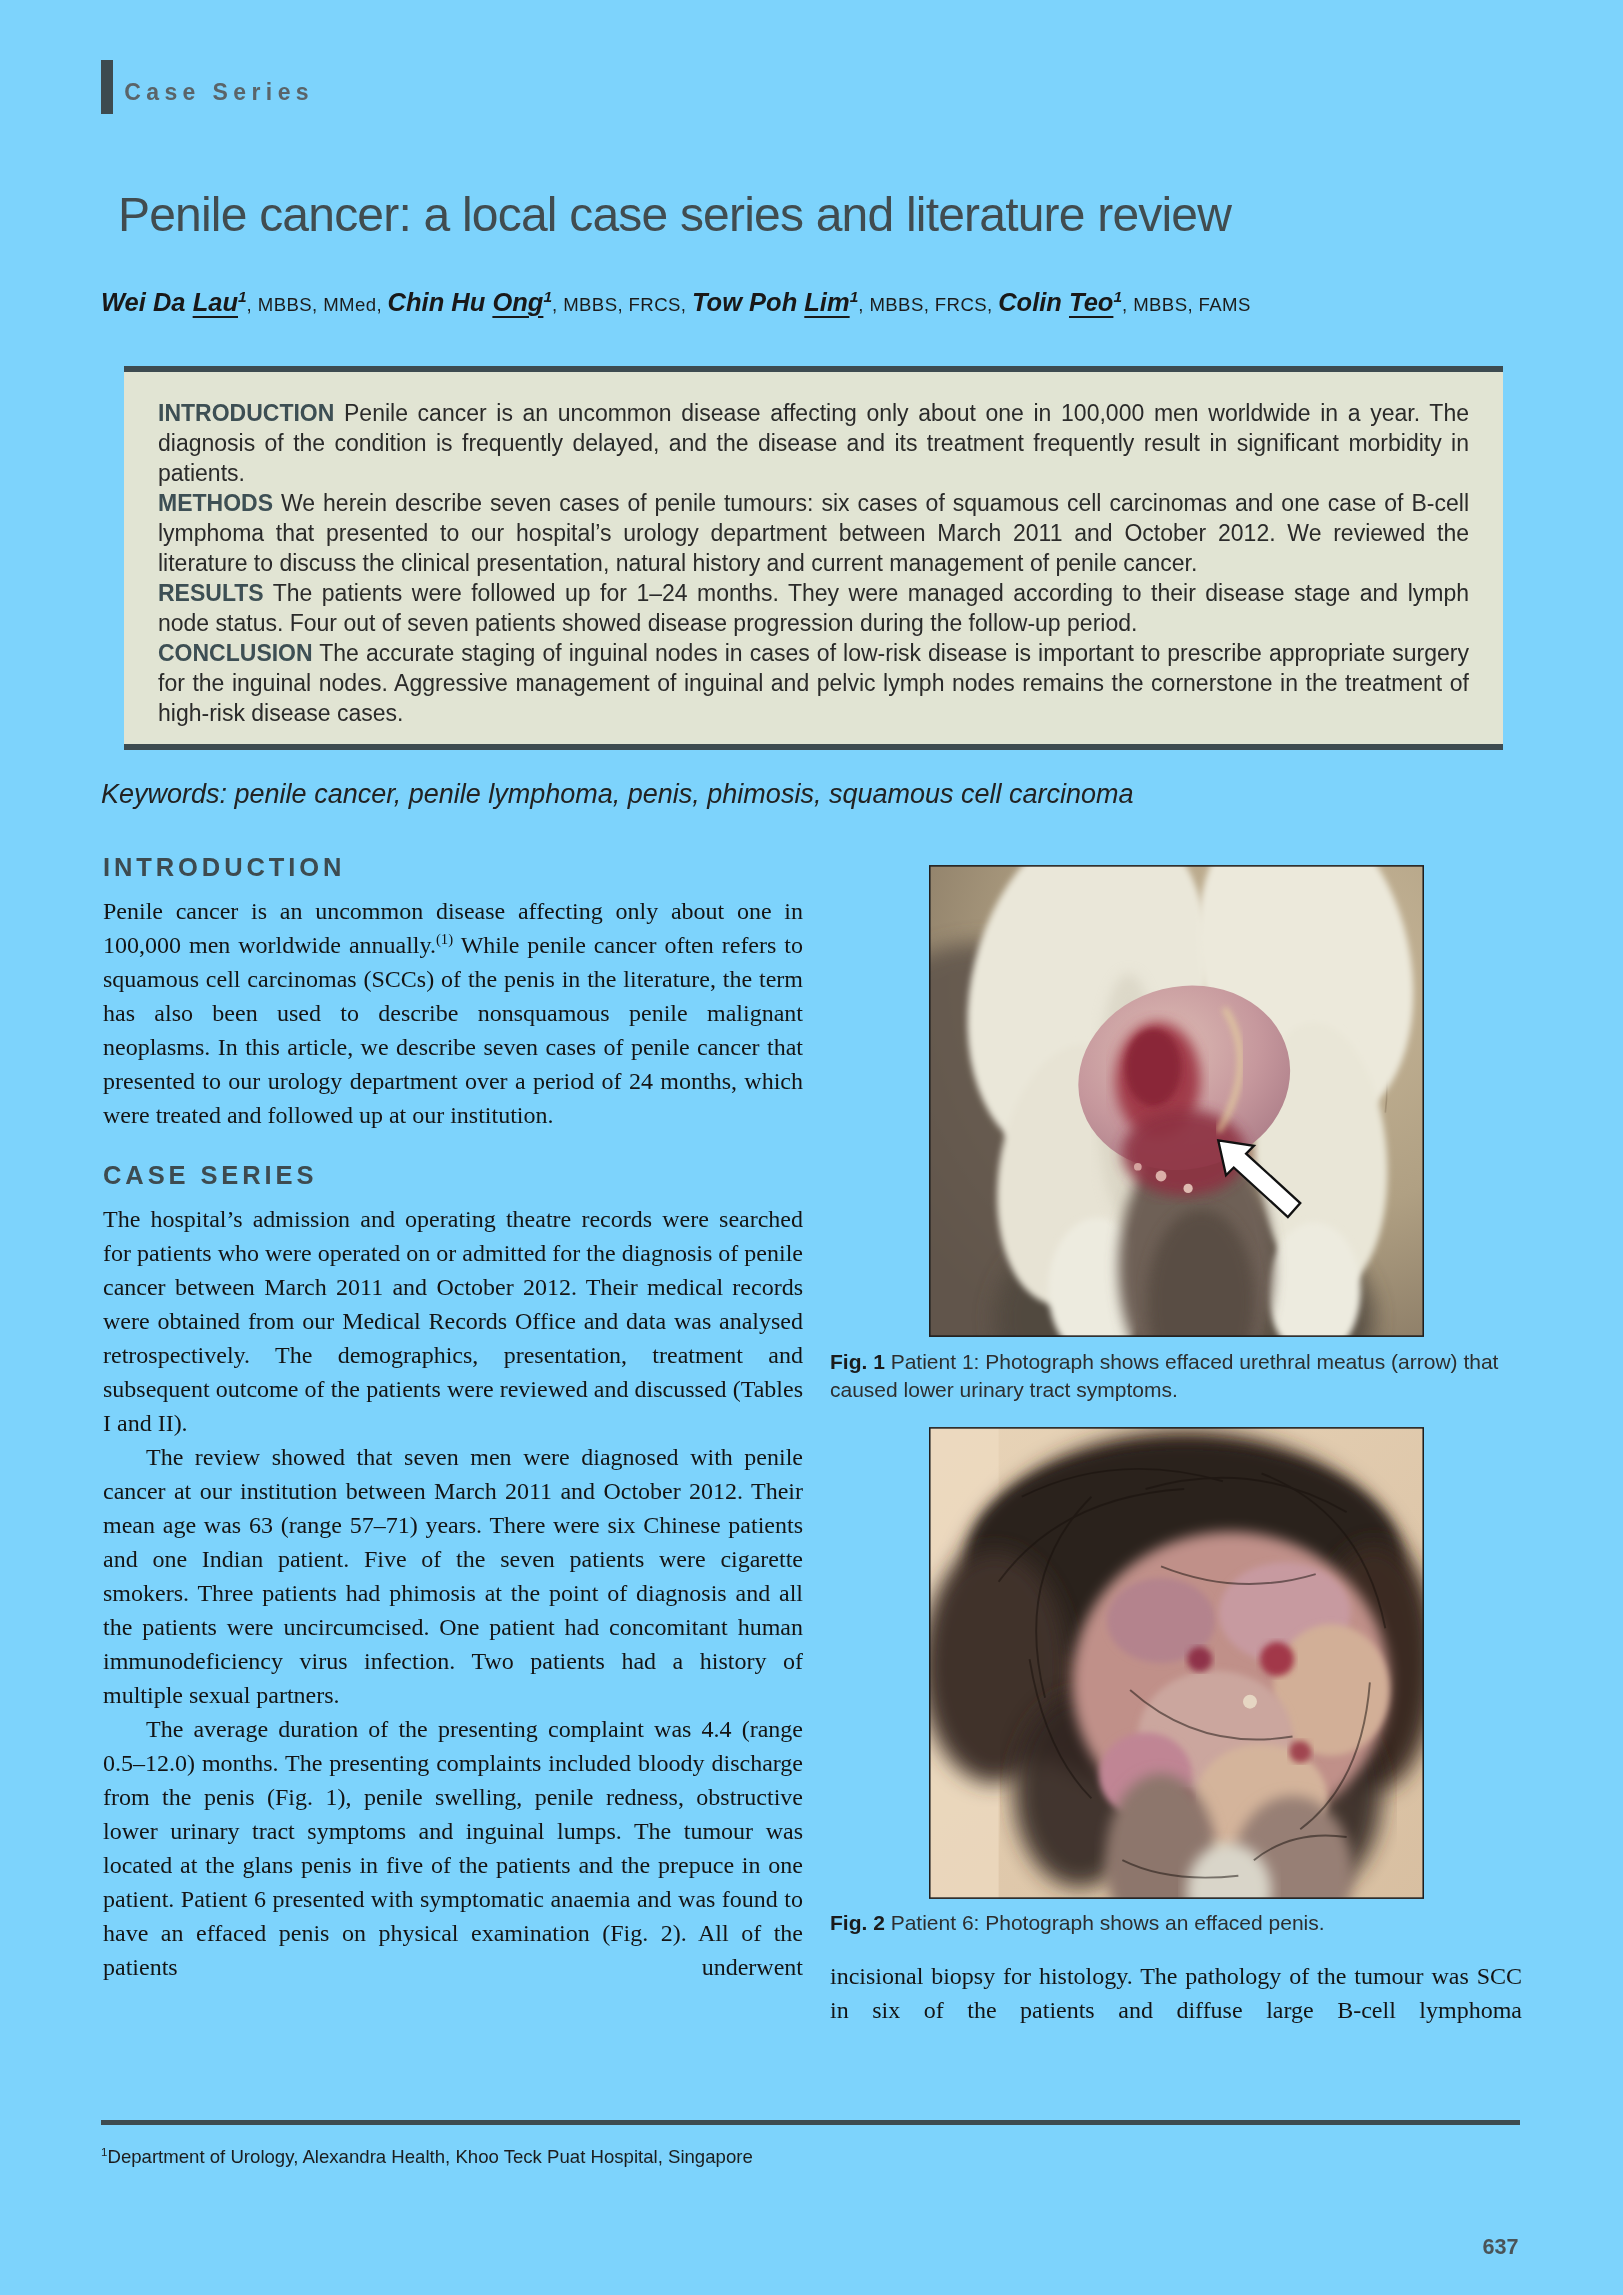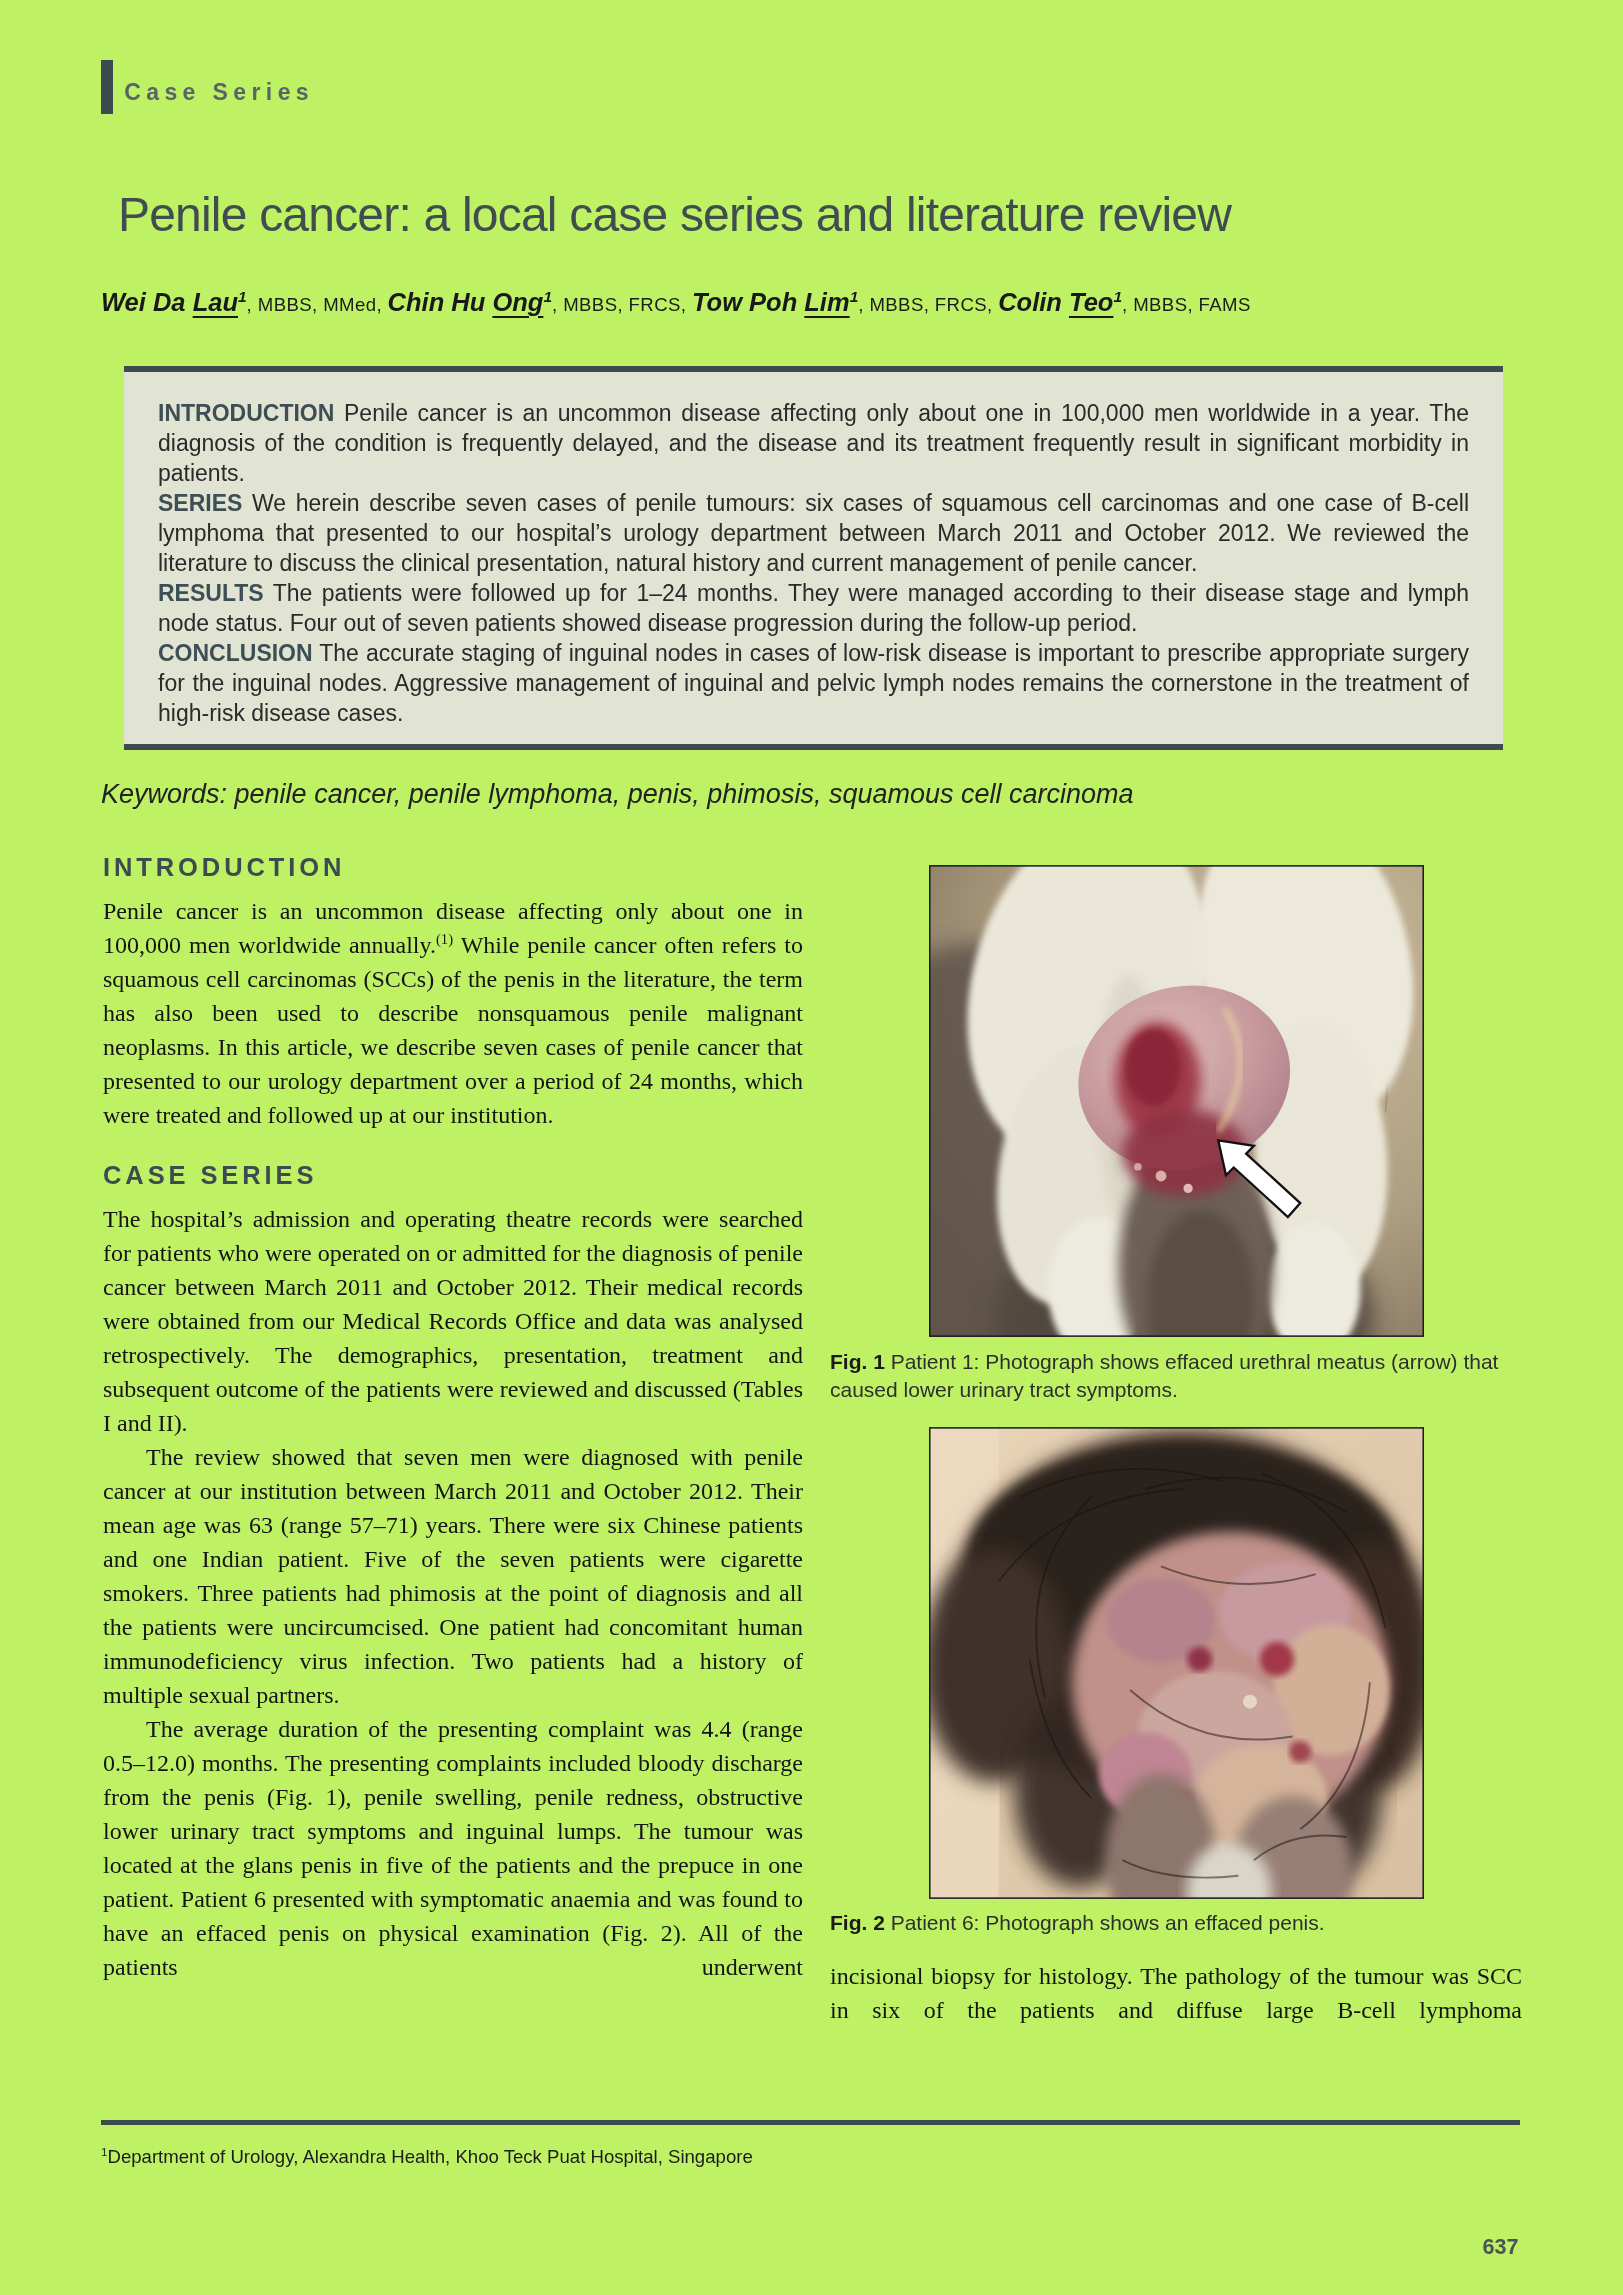--- a/index.html
+++ b/index.html
@@ -3,21 +3,21 @@
 <meta charset="utf-8">
 <style>
   :root{
     --accent-dark-slate:#3d4b50;
     --abstract-background:#e1e4d3;
   }
   *{margin:0;padding:0;box-sizing:border-box;}
   html,body{background:#e8e8e6;}
   .page{
     width:1624px;height:2295px;position:relative;margin:0 auto;
-    background:#bef264;overflow:hidden;
+    background:#7dd3fc;overflow:hidden;
     font-family:"Liberation Sans",sans-serif;color:#1f1f1f;
     box-shadow:0 0 6.2px rgba(0,0,0,.25);
   }
   
   .header{display:flex;justify-content:space-between;align-items:flex-start;
           padding:60px 102px 0 101px;}
   .header-left{display:flex;align-items:flex-start;}
   .vbar{width:12.4px;height:54px;background:var(--accent-dark-slate);margin-right:10.8px;}
   .section-label{font-weight:bold;font-size:23px;letter-spacing:5.4px;color:#5a6468;margin-top:18.6px;}
   .header-right{text-align:right;font-size:21px;line-height:31px;color:#47525a;margin-top:1.5px;}
@@ -76,21 +76,21 @@
       <div class="vbar"></div>
       <div class="section-label">Case Series</div>
     </div>
   </div>
 
   <h1 class="title">Penile cancer: a local case series and literature review</h1>
   <div class="authors" id="authors"><span class="author"><i>Wei Da </i><i class="surname">Lau</i><sup>1</sup></span><span class="quals">, MBBS, MMed, </span><span class="author"><i>Chin Hu </i><i class="surname">Ong</i><sup>1</sup></span><span class="quals">, MBBS, FRCS, </span><span class="author"><i>Tow Poh </i><i class="surname">Lim</i><sup>1</sup></span><span class="quals">, MBBS, FRCS, </span><span class="author"><i>Colin </i><i class="surname">Teo</i><sup>1</sup></span><span class="quals">, MBBS, FAMS</span></div>
 
   <div class="abstract" id="abstract">
       <p><b>INTRODUCTION</b><span> Penile cancer is an uncommon disease affecting only about one in 100,000 men worldwide in a year. The diagnosis of the condition is frequently delayed, and the disease and its treatment frequently result in significant morbidity in patients.</span></p>
-      <p><b>SERIES</b><span> We herein describe seven cases of penile tumours: six cases of squamous cell carcinomas and one case of B-cell lymphoma that presented to our hospital’s urology department between March 2011 and October 2012. We reviewed the literature to discuss the clinical presentation, natural history and current management of penile cancer.</span></p>
+      <p><b>METHODS</b><span> We herein describe seven cases of penile tumours: six cases of squamous cell carcinomas and one case of B-cell lymphoma that presented to our hospital’s urology department between March 2011 and October 2012. We reviewed the literature to discuss the clinical presentation, natural history and current management of penile cancer.</span></p>
       <p><b>RESULTS</b><span> The patients were followed up for 1–24 months. They were managed according to their disease stage and lymph node status. Four out of seven patients showed disease progression during the follow-up period.</span></p>
       <p><b>CONCLUSION</b><span> The accurate staging of inguinal nodes in cases of low-risk disease is important to prescribe appropriate surgery for the inguinal nodes. Aggressive management of inguinal and pelvic lymph nodes remains the cornerstone in the treatment of high-risk disease cases.</span></p>
     </div>
 
   <div class="keywords"><span>Keywords:</span><span> penile cancer, penile lymphoma, penis, phimosis, squamous cell carcinoma</span></div>
 
   <div class="columns">
     <div class="col-left">
       <h2 class="section-heading">INTRODUCTION</h2>
       <div id="intro-paras">

